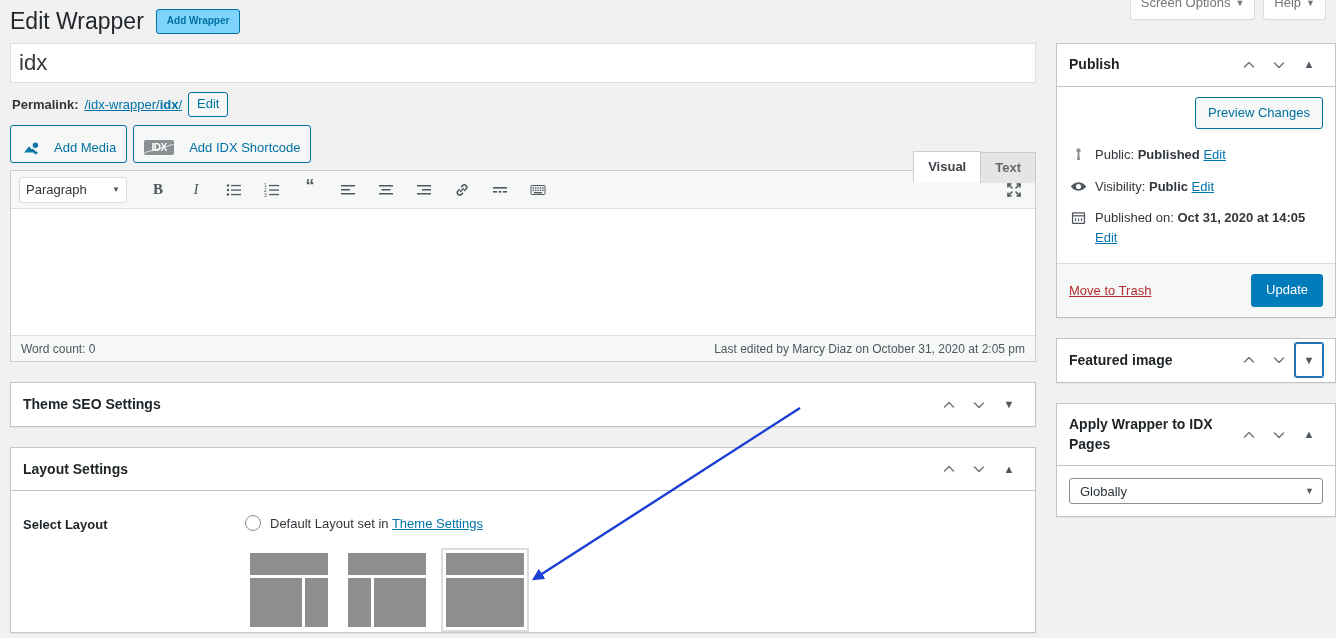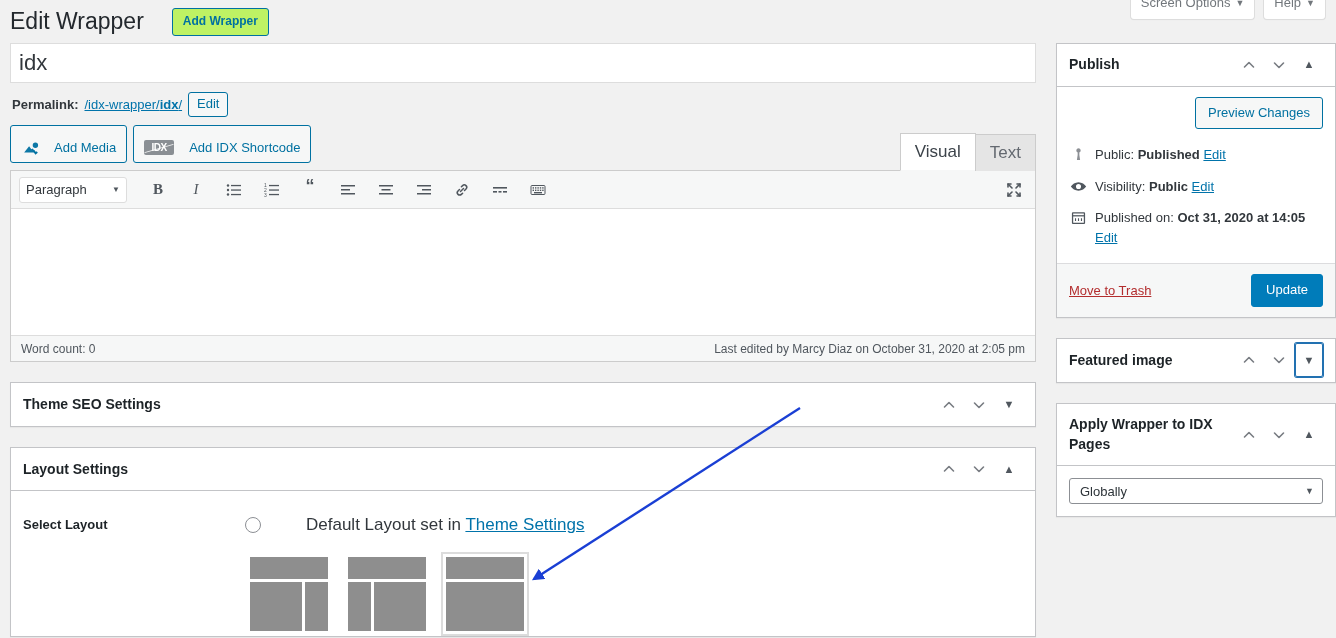--- a/index.html
+++ b/index.html
@@ -35,30 +35,29 @@
   .page-title-row {
     display: flex; align-items: center; gap: 12px;
     padding: 7px 0 6px 0;
   }
   h1.page-title {
     font-size: 23px; font-weight: 400; color: #23282d;
     margin: 0; padding: 0; line-height: 1.3;
   }
   .page-title-action {
     display: inline-block;
-    background: #bef264;
+    background: #7dd3fc;
     border: 1px solid #0071a1;
     color: #0071a1;
     border-radius: 3px;
-    font-size: 12px; font-weight: bold;
+    font-size: 10px; font-weight: bold;
     padding: 4px 10px 5px 10px;
     line-height: 1.4;
     cursor: pointer;
     text-decoration: none;
-    margin-left: 16px;
   }
 
   .columns { display: flex; align-items: flex-start; gap: 0; }
   .col-main { width: 1026px; flex: 0 0 1026px; }
   .col-side { width: 280px; flex: 0 0 280px; margin-left: 20px; }
 
   
   .title-input {
     width: 100%;
     padding: 3px 8px;
@@ -113,23 +112,23 @@
   .icon-idx span { position: relative; z-index: 2; }
   .icon-idx:after {
     content: ""; position: absolute; left: 0; top: 50%;
     width: 100%; height: 1px; background: #fff; opacity: .9;
     transform: rotate(-16deg);
   }
 
   .editor-tabs { display: flex; align-items: flex-end; }
   .editor-tab {
     background: #e5e5e5; border: 1px solid #ccc; border-bottom: none;
-    padding: 7px 14px 7px 14px; font-size: 17px; line-height: 1.3;
+    padding: 7px 14px 7px 14px; font-size: 13px; line-height: 1.3;
     color: #646970; cursor: pointer; margin-left: -1px;
-    position: relative; top: 1px;
+    position: relative; top: 13px; font-weight: bold;
   }
   .editor-tab.active {
     background: #f6f7f7; color: #3c434a; border-bottom: 1px solid #f6f7f7;
     background: #fff;
   }
 
   .editor-box { border: 1px solid #ccc; background: #fff; }
   .mce-toolbar {
     background: #f6f7f7; border-bottom: 1px solid #ddd;
     display: flex; align-items: center; justify-content: space-between;
@@ -199,21 +198,21 @@
     width: 222px; flex: 0 0 222px;
     font-size: 13px; font-weight: 700; color: #1d2327;
     padding-top: 2px;
   }
   .layout-options { flex: 1; }
   .radio-line { display: flex; align-items: center; gap: 9px; margin-bottom: 17px; }
   .radio {
     width: 16px; height: 16px; border-radius: 50%;
     border: 1px solid #8c8f94; background: #fff; flex: 0 0 16px;
   }
-  .radio-label { font-size: 17px; color: #32373c; margin-left: 36px; }
+  .radio-label { font-size: 13px; color: #32373c; }
   .radio-label a { color: #0073aa; text-decoration: underline; }
 
   .layout-thumbs { display: flex; gap: 10px; }
   .thumb {
     width: 88px; height: 84px; padding: 4px;
     border: 1px solid transparent; background: #fff;
     cursor: pointer; display: block;
   }
   .thumb.selected { border: 2px solid #dcdcdc; padding: 3px; }
   .thumb-inner { width: 100%; height: 100%; display: flex; flex-direction: column; gap: 3px; }

